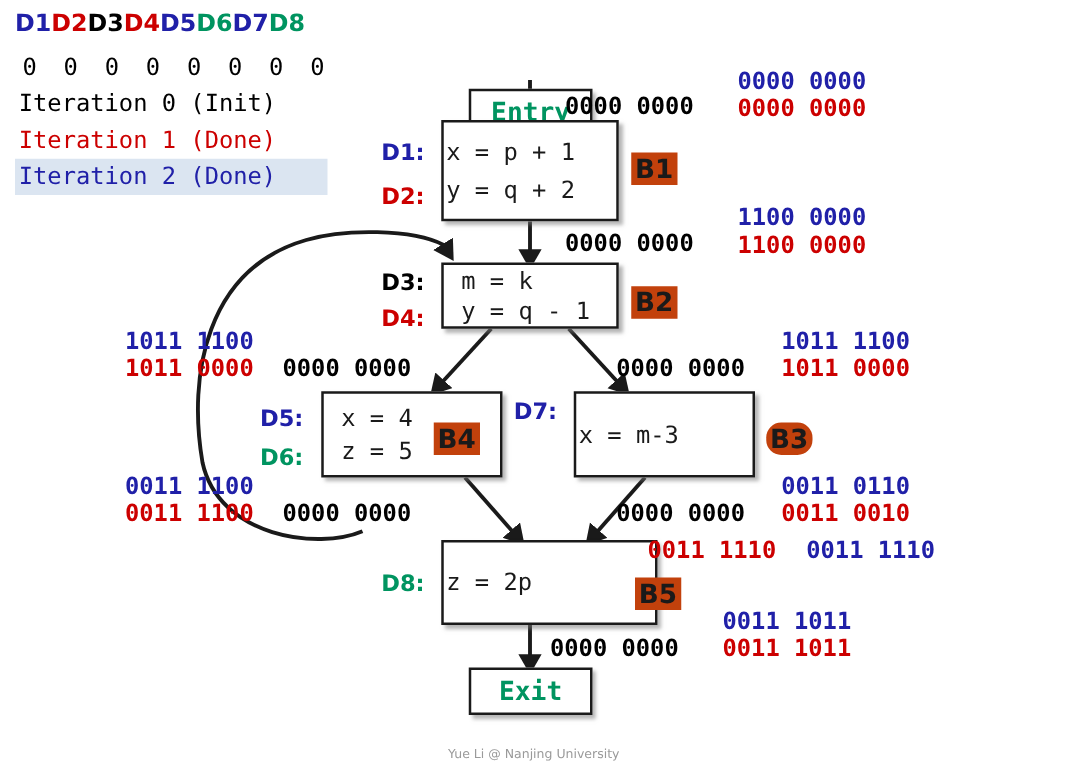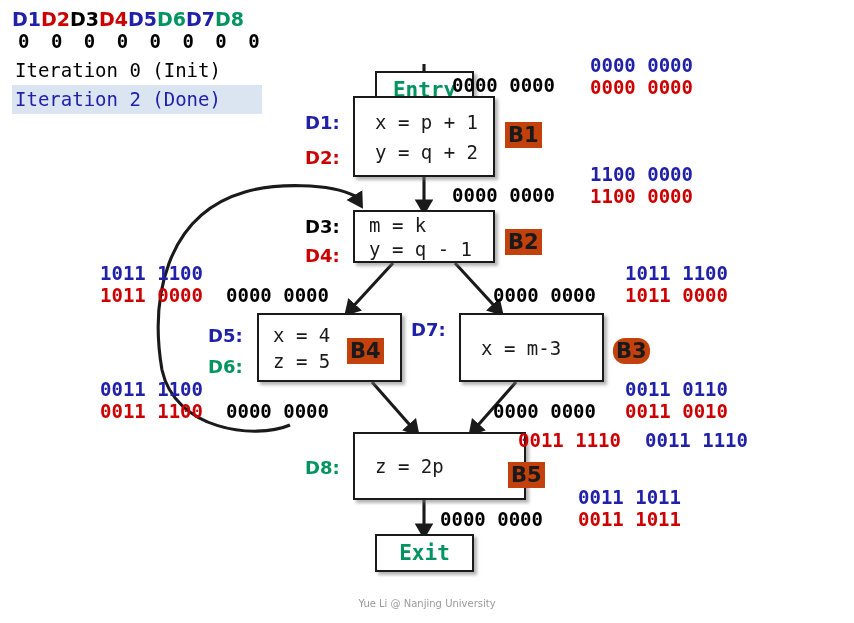--- a/index.html
+++ b/index.html
@@ -26,23 +26,23 @@
     font-weight: bold;
     font-size: 19px;
     letter-spacing: 0px;
     white-space: nowrap;
     line-height: 22px;
   }
   .dlabels span { }
   .bitrow {
     font-family: "DejaVu Sans Mono", monospace;
     font-size: 19px;
-    font-weight: bold;
+    font-weight: normal;
     color: #000000;
-    margin-top: 0;
+    margin-top: 13px;
     margin-left: 6px;
     letter-spacing: 5.0px;
     white-space: nowrap;
   }
   .iterline {
     font-family: "DejaVu Sans Mono", monospace;
     font-size: 19px;
     font-weight: normal;
     white-space: nowrap;
     line-height: 27px;
@@ -76,21 +76,21 @@
   }
 
   
   .stmts {
     position: absolute;
     left: 0; top: 0; right: 0; bottom: 0;
     display: flex;
     flex-direction: column;
     justify-content: center;
   }
-  .stmts .code { padding: 4px 20px; text-align: left; }
+  .stmts .code { padding: 4px 2px; text-align: left; }
 
   
   .dtag {
     position: absolute;
     font-family: "DejaVu Sans", sans-serif;
     font-weight: bold;
     font-size: 18px;
     white-space: nowrap;
   }
 
@@ -170,20 +170,21 @@
       <path d="M290,425 C255,440 175,430 162,370 C150,300 165,215 245,192 C275,183 330,183 355,196 L360,204"></path>
     </g>
   </svg>
 
   <div id="legend" class="abs">
     <div class="dlabels">
       <span style="color:#2020a8">D1</span><span style="color:#cc0000">D2</span><span style="color:#000000">D3</span><span style="color:#cc0000">D4</span><span style="color:#2020a8">D5</span><span style="color:#009460">D6</span><span style="color:#2020a8">D7</span><span style="color:#009460">D8</span>
     </div>
     <div class="bitrow">0 0 0 0 0 0 0 0</div>
     <div class="iterline" style="color:#000000; margin-top:4px;">Iteration 0 (Init)</div>
+    <div class="iterline" style="color:#cc0000;">Iteration 1 (Done)</div>
     <div class="iterline" style="color:#2020a8; background:#dbe5f1;">Iteration 2 (Done)</div>
   </div>
 
   <div class="node terminal" style="left:375px; top:26px; width:99px; height:38px;margin-top:45px;">
     <div class="code">Entry</div>
   </div>
 
   <div class="node" style="left:353px; top:96px; width:142px; height:81px;">
     <div class="stmts">
       <div class="code">x = p + 1</div>

